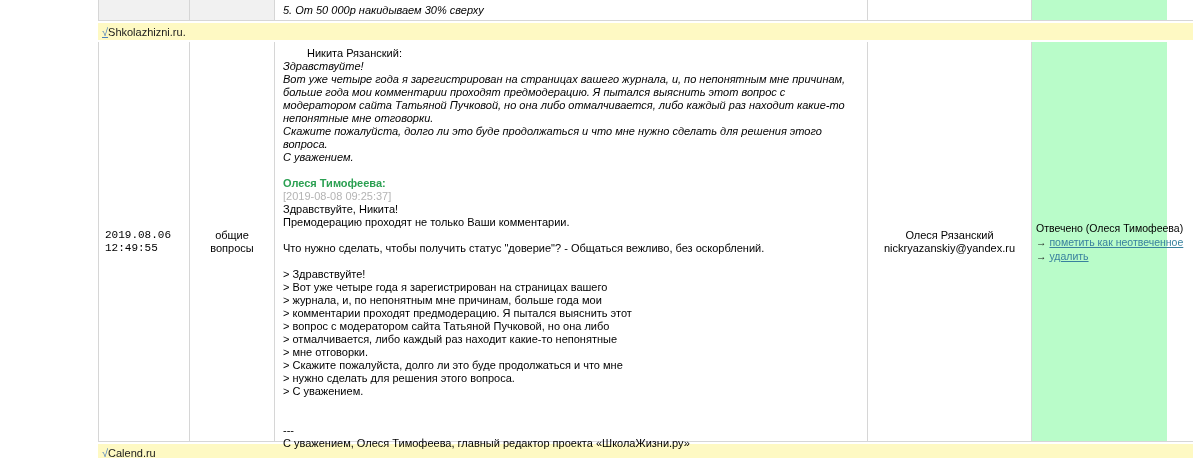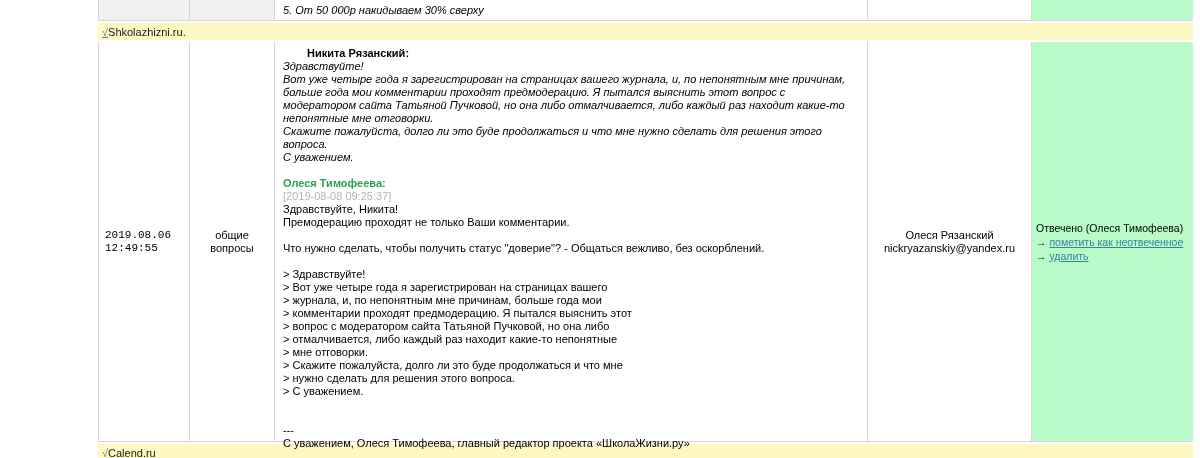--- a/index.html
+++ b/index.html
@@ -11,21 +11,21 @@
   }
   .table { position:absolute; left:98px; top:0; width:1095px; }
 
   .row { display:flex; border-bottom:1px solid #d6d6d6; background:#fff; }
   .cell { border-right:1px solid #d6d6d6; }
   .cell:first-child { border-left:1px solid #d6d6d6;font-family:Liberation Mono, monospace; }
   .c-date   { width:92px; }
   .c-cat    { width:85px; }
   .c-msg    { width:593px; }
   .c-name   { width:164px; }
-  .c-status { width:161px; border-right:none; }
+  .c-status { width:135px; border-right:none; }
 
   
   .prev-row { height:21px; }
   .prev-row .c-date, .prev-row .c-cat { background:#f1f1f1; }
   .prev-row .c-msg { padding:4px 8px 0 8px; font-style:italic; }
   .green-bg { background:#b9fcc9; }
 
   
   .section-row {
     height:21px; background:#fef9c3;
@@ -48,21 +48,21 @@
   .main-row .c-msg { padding:5px 8px; line-height:13px; }
   .main-row .c-name {
     display:flex; flex-direction:column; justify-content:center;
     text-align:center; line-height:13px;
   }
   .main-row .c-status {
     display:flex; flex-direction:column; justify-content:center;
     padding-left:4px; line-height:14px; font-size:10.5px; white-space:nowrap;
   }
 
-  .msg-author { font-weight:bold;padding-left:24px; }
+  .msg-author { font-weight:normal;padding-left:24px; }
   .msg-original { font-style:italic; white-space:pre-wrap; }
   .reply-author { font-weight:bold; color:#2ba052; margin-top:13px; }
   .reply-ts { color:#b4b4b4; }
   .reply-body { white-space:pre-wrap; }
 
   .status-line a { color:#38809e; text-decoration:underline; cursor:pointer; }
   .status-arrow { color:#1a1a1a; }
 </style>
 </head>
 <body>

